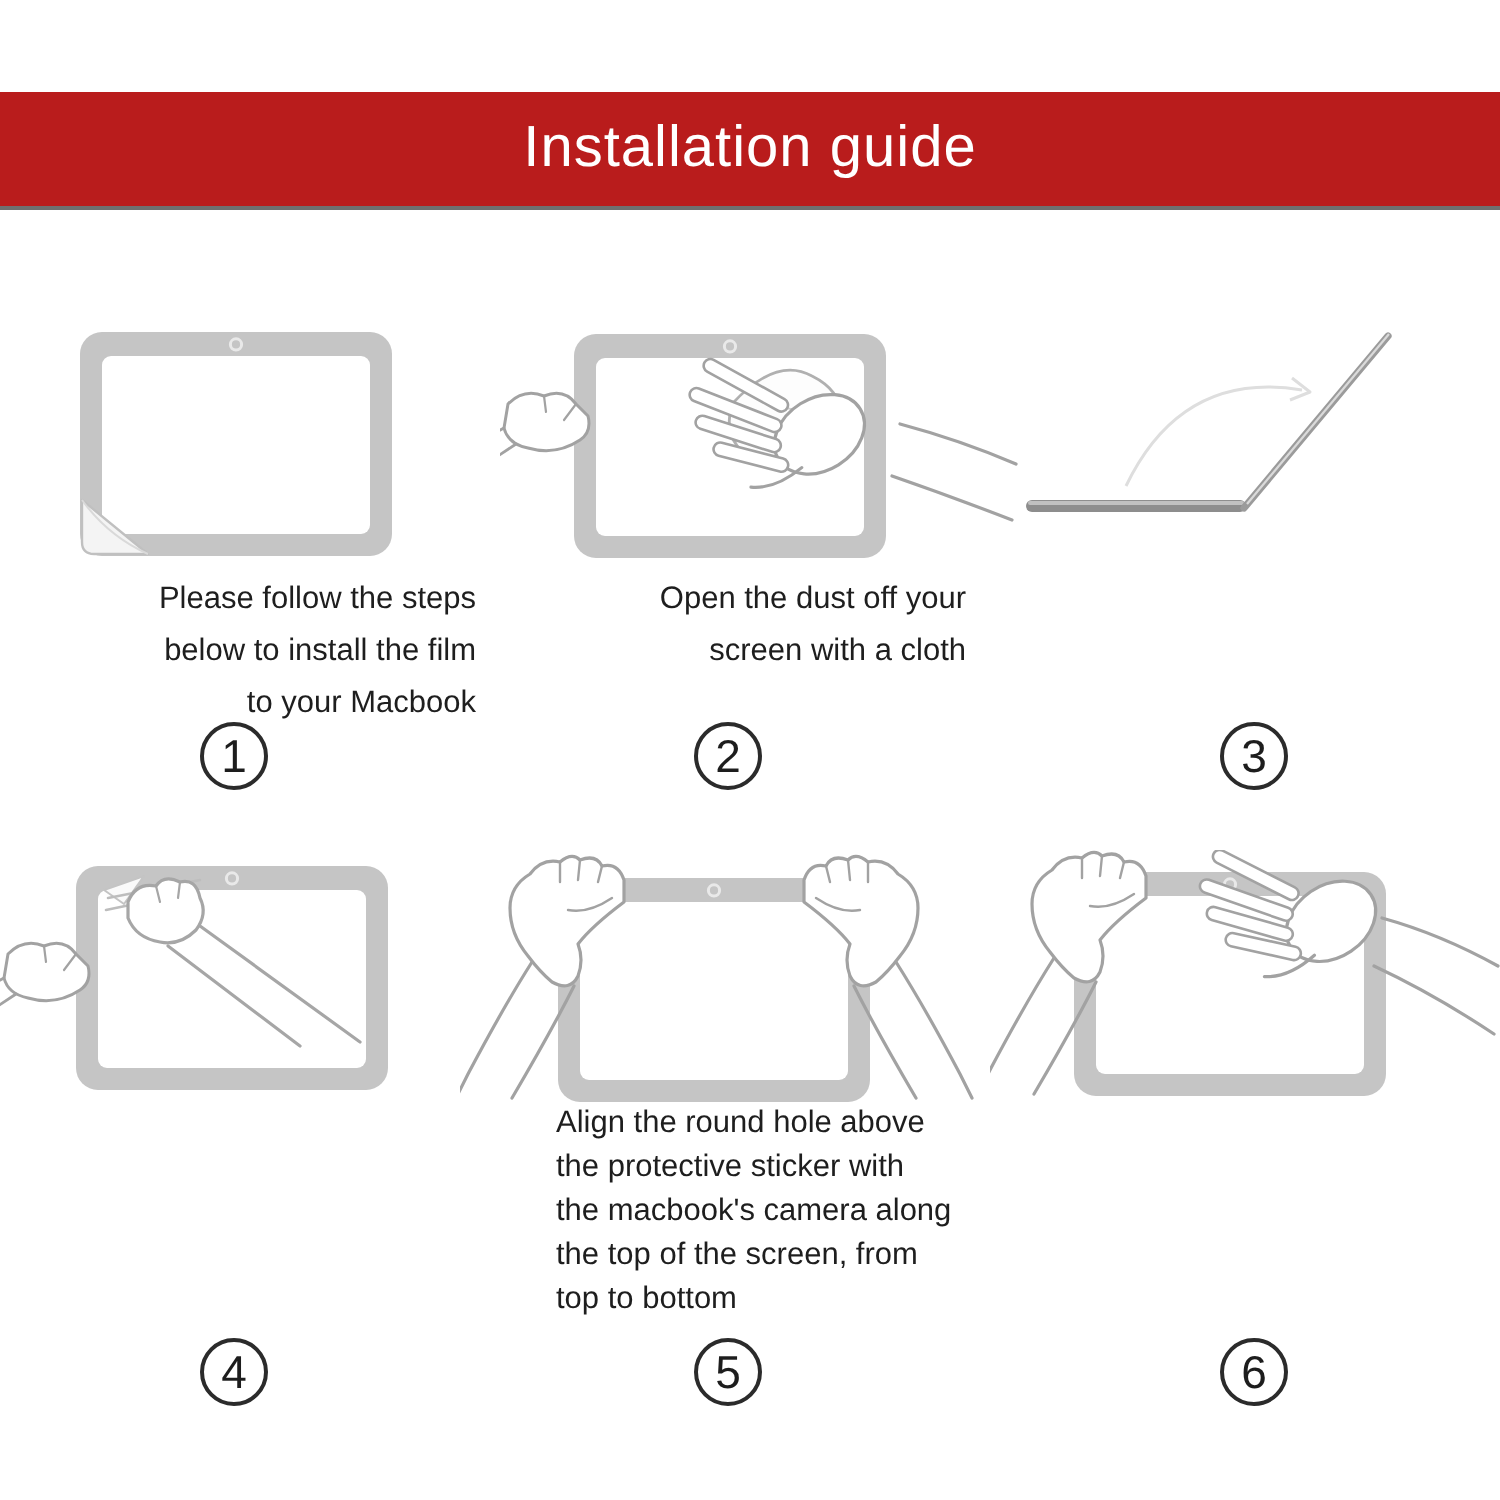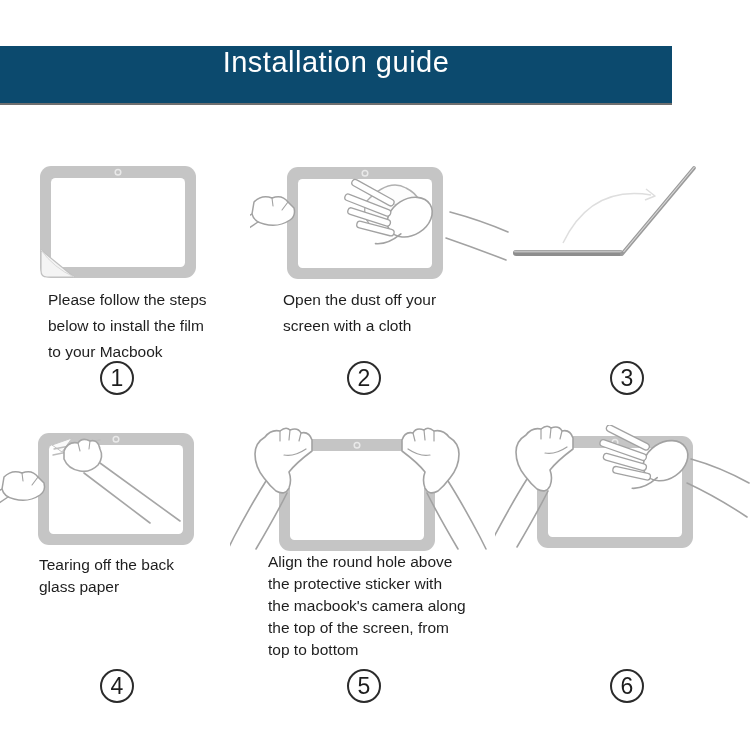--- a/index.html
+++ b/index.html
@@ -1,25 +1,25 @@
 <!DOCTYPE html>
 <html><head>
 <meta charset="utf-8">
 <style>
   html,body{margin:0;padding:0;background:#ffffff;}
   body{width:750px;height:750px;position:relative;overflow:hidden;
        font-family:"Liberation Sans","DejaVu Sans",sans-serif;}
   .poster{position:absolute;inset:0;background:#ffffff;}
-  .header{position:absolute;left:0;top:46px;width:672px;height:57px;
-          background:#0c4a6e;border-bottom:2px solid #6f6f6f;
-          display:flex;justify-content:center;}
+  .header{position:absolute;left:0;top:46px;width:750px;height:57px;
+          background:#b91c1c;border-bottom:2px solid #6f6f6f;
+          display:flex;align-items:center;justify-content:center;}
   .header-title{color:#ffffff;font-size:29px;letter-spacing:0.5px;}
   .ill{position:absolute;}
   .caption{position:absolute;color:#1e1e1e;font-size:15.5px;white-space:pre-line;}
-  .cap-row1{line-height:26px;}
+  .cap-row1{line-height:26px;text-align:right;}
   .cap-row2{line-height:22px;}
   .badge{position:absolute;width:34px;height:34px;border:2px solid #2b2b2b;
          border-radius:50%;display:flex;align-items:center;justify-content:center;
          font-size:23px;color:#1d1d1d;box-sizing:border-box;}
 </style>
 </head>
 <body>
 
 <div class="poster">
 
@@ -105,34 +105,32 @@
     <use href="#tab" x="38" y="8"></use>
     <g transform="translate(4,52)">
         <use href="#holder"></use>
       </g>
     <path d="M52,20 L72,13 L62,27 Z" fill="#fafafa" stroke="#c4c4c4" stroke-width="1" stroke-linejoin="round"></path>
     <path d="M54,24 L100,15 M53,30 L96,21" fill="none" stroke="#bdbdbd" stroke-width="1.3" stroke-linecap="round"></path>
     <path d="M64,26 Q68,16 78,18 Q82,12 90,16 Q98,14 100,24 Q104,32 98,40 Q90,48 80,46 Q68,44 64,34 Z" fill="#ffffff" stroke="#a6a6a6" stroke-width="1.6" stroke-linejoin="round"></path>
     <path d="M78,18 L80,26 M90,16 L89,24" fill="none" stroke="#a6a6a6" stroke-width="1.1" stroke-linecap="round"></path>
     <path d="M100,38 L180,96 M84,48 L150,98" fill="none" stroke="#a6a6a6" stroke-width="1.6" stroke-linecap="round"></path>
   </svg>
-  <div class="caption cap-row2" style="left:39px;top:554px;width:200px">Tearing off the back
-glass paper</div>
   <div class="badge" style="left:100px;top:669px">4</div>
 
   <svg class="ill" style="left:230px;top:425px" width="280" height="135" viewBox="0 0 280 135">
     <use href="#tab" x="49" y="14"></use>
     <g transform="translate(56,16) scale(-1,1)">
         <use href="#grip2"></use>
       </g>
     <g transform="translate(198,16)">
         <use href="#grip2"></use>
       </g>
   </svg>
-  <div class="caption cap-row2" style="left:268px;top:551px;width:230px">Align the round hole above
+  <div class="caption cap-row2" style="left:278px;top:551px;width:230px">Align the round hole above
 the protective sticker with
 the macbook's camera along
 the top of the screen, from
 top to bottom</div>
   <div class="badge" style="left:347px;top:669px">5</div>
 
   <svg class="ill" style="left:495px;top:425px" width="255" height="135" viewBox="0 0 255 135">
     <use href="#tab" x="42" y="11"></use>
     <g transform="translate(52,14) scale(-1,1)">
         <use href="#grip2"></use>

